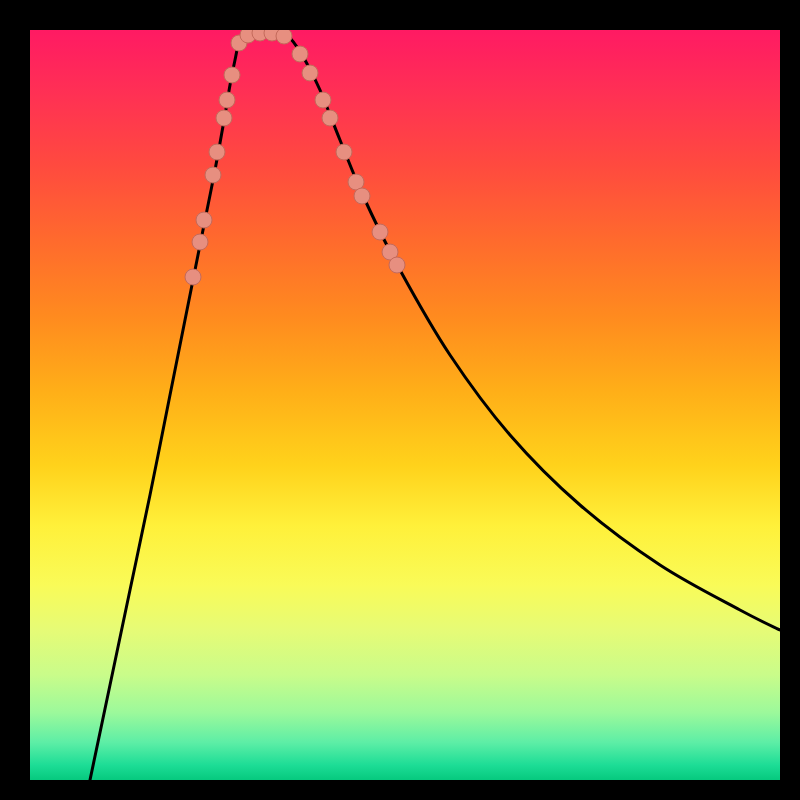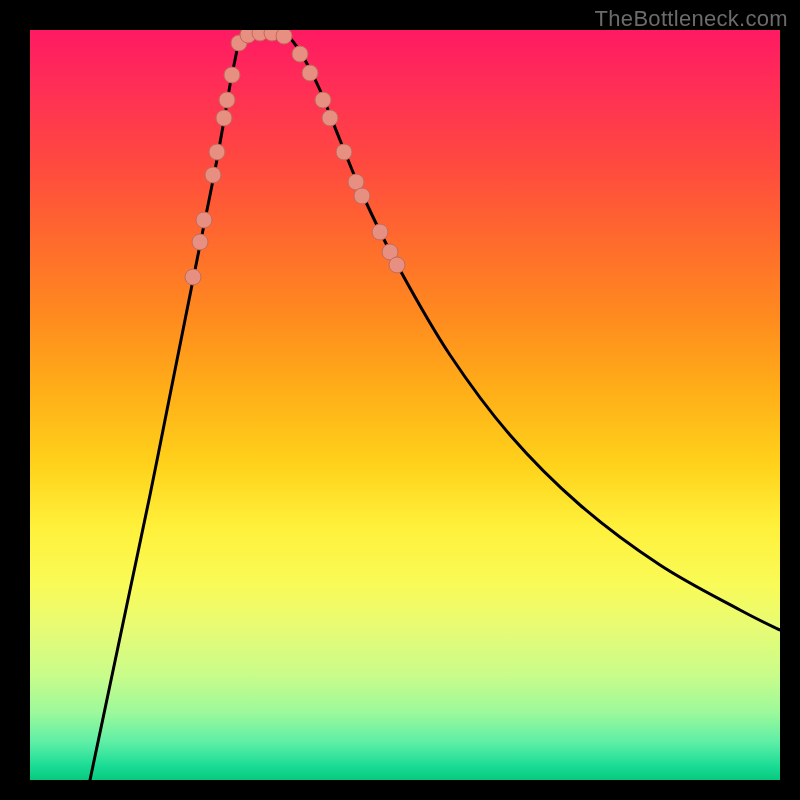--- a/index.html
+++ b/index.html
@@ -91,14 +91,13 @@
           <circle cx="300" cy="88" r="8" fill="#e78f80" stroke="#c46a5b" stroke-width="1"></circle>
           <circle cx="314" cy="122" r="8" fill="#e78f80" stroke="#c46a5b" stroke-width="1"></circle>
           <circle cx="326" cy="152" r="8" fill="#e78f80" stroke="#c46a5b" stroke-width="1"></circle>
           <circle cx="332" cy="166" r="8" fill="#e78f80" stroke="#c46a5b" stroke-width="1"></circle>
           <circle cx="350" cy="202" r="8" fill="#e78f80" stroke="#c46a5b" stroke-width="1"></circle>
           <circle cx="360" cy="222" r="8" fill="#e78f80" stroke="#c46a5b" stroke-width="1"></circle>
           <circle cx="367" cy="235" r="8" fill="#e78f80" stroke="#c46a5b" stroke-width="1"></circle>
         </g>
     </svg>
   </div>
-  <div class="watermark">TheBottleneck.com</div>
 </div>
 
 </body></html>

